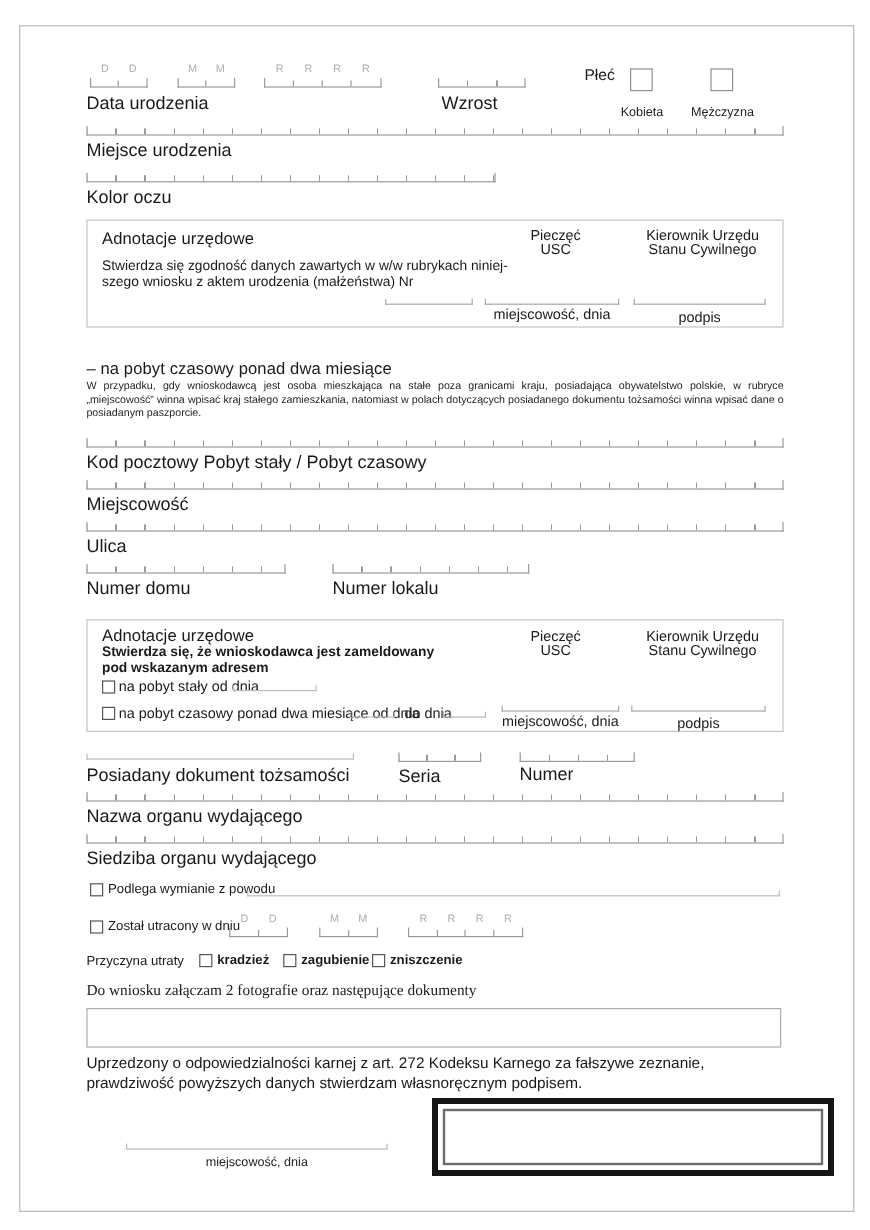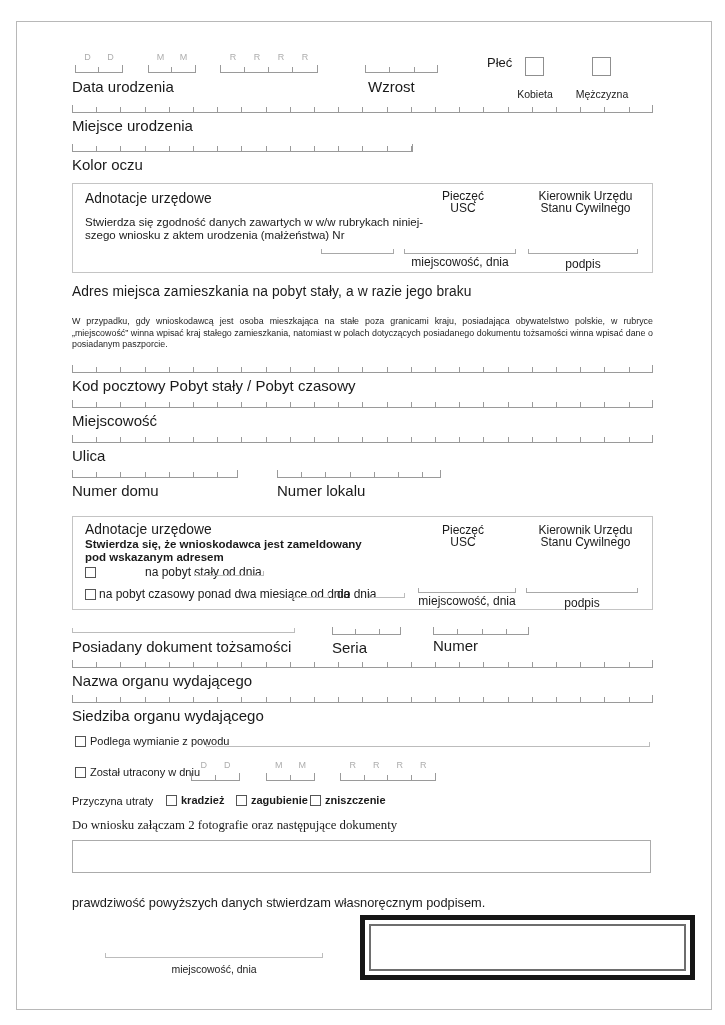--- a/index.html
+++ b/index.html
@@ -117,21 +117,21 @@
     </div>
     <div class="in body-txt" style="left:12px; top:32px;">Stwierdza się zgodność danych zawartych w w/w rubrykach niniej-</div>
     <div class="in body-txt" style="left:12px; top:45px;">szego wniosku z aktem urodzenia (małżeństwa) Nr</div>
     <div class="bracket" style="left:248px; top:65px; width:73px;"></div>
     <div class="bracket" style="left:331px; top:65px; width:112px;"></div>
     <div class="in tiny ctr" style="left:331px; top:72px; width:112px;">miejscowość, dnia</div>
     <div class="bracket" style="left:455px; top:65px; width:110px;"></div>
     <div class="in tiny ctr" style="left:455px; top:74px; width:110px;">podpis</div>
   </div>
 
-  <div class="t heading" style="left:72px; top:284px;">Adres miejsca zamieszkania na pobyt stały, a w razie jego braku</div>
+  <div class="t heading" style="left:72px; top:300px;">– na pobyt czasowy ponad dwa miesiące</div>
   <div class="note">W przypadku, gdy wnioskodawcą jest osoba mieszkająca na stałe poza granicami kraju, posiadająca obywatelstwo polskie, w rubryce „miejscowość” winna wpisać kraj stałego zamieszkania, natomiast w polach dotyczących posiadanego dokumentu tożsamości winna wpisać dane o posiadanym paszporcie.</div>
 
   <div class="comb" style="left:72px; top:365px; width:581px;"></div>
   <div class="t" style="left:72px; top:377px;">Kod pocztowy Pobyt stały / Pobyt czasowy</div>
 
   <div class="comb" style="left:72px; top:400px; width:581px;"></div>
   <div class="t" style="left:72px; top:412px;">Miejscowość</div>
 
   <div class="comb" style="left:72px; top:435px; width:581px;"></div>
   <div class="t" style="left:72px; top:447px;">Ulica</div>
@@ -147,21 +147,21 @@
     <div class="in body-txt bold" style="left:12px; top:34px;">pod wskazanym adresem</div>
     <div class="in tiny ctr" style="left:340px; top:7px; width:100px;">
       <div>Pieczęć</div>
       <div>USC</div>
     </div>
     <div class="in tiny ctr" style="left:450px; top:7px; width:125px;">
       <div>Kierownik Urzędu</div>
       <div>Stanu Cywilnego</div>
     </div>
     <div class="cb" style="left:12px; top:50px;"></div>
-    <div class="in tiny" style="left:26px; top:49px;margin-left:46px;">na pobyt stały od dnia</div>
+    <div class="in tiny" style="left:26px; top:49px;">na pobyt stały od dnia</div>
     <div class="bracket light" style="left:121px; top:54px; width:70px;"></div>
     <div class="cb" style="left:12px; top:72px;"></div>
     <div class="in tiny" style="left:26px; top:71px;">na pobyt czasowy ponad dwa miesiące od dnia</div>
     <div class="bracket light" style="left:220px; top:76px; width:36px;"></div>
     <div class="in tiny" style="left:264px; top:71px;">do dnia</div>
     <div class="bracket light" style="left:296px; top:76px; width:36px;"></div>
     <div class="bracket" style="left:345px; top:71px; width:98px;"></div>
     <div class="in tiny ctr" style="left:345px; top:78px; width:98px;">miejscowość, dnia</div>
     <div class="bracket" style="left:453px; top:71px; width:112px;"></div>
     <div class="in tiny ctr" style="left:453px; top:80px; width:112px;">podpis</div>
@@ -221,20 +221,21 @@
   <div class="cb" style="left:166px; top:795px;"></div>
   <div class="t bold" style="left:181px; top:794px; font-size:11px;">kradzież</div>
   <div class="cb" style="left:236px; top:795px;"></div>
   <div class="t bold" style="left:251px; top:794px; font-size:11px;">zagubienie</div>
   <div class="cb" style="left:310px; top:795px;"></div>
   <div class="t bold" style="left:325px; top:794px; font-size:11px;">zniszczenie</div>
 
   <div class="t" style="left:72px; top:818px; font-size:12.8px;font-family:Liberation Serif, serif;">Do wniosku załączam 2 fotografie oraz następujące dokumenty</div>
   <div class="attach-box"></div>
 
+  <div class="t" style="left:72px; top:879px; font-size:12.8px;">Uprzedzony o odpowiedzialności karnej z art. 272 Kodeksu Karnego za fałszywe zeznanie,</div>
   <div class="t" style="left:72px; top:896px; font-size:12.8px;">prawdziwość powyższych danych stwierdzam własnoręcznym podpisem.</div>
 
   <div class="bracket light" style="left:105px; top:953px; width:218px;"></div>
   <div class="t sm ctr" style="left:105px; top:963px; width:218px;">miejscowość, dnia</div>
 
   <div class="sig-outer">
     <div class="sig-inner"></div>
   </div>
 </div>
 

